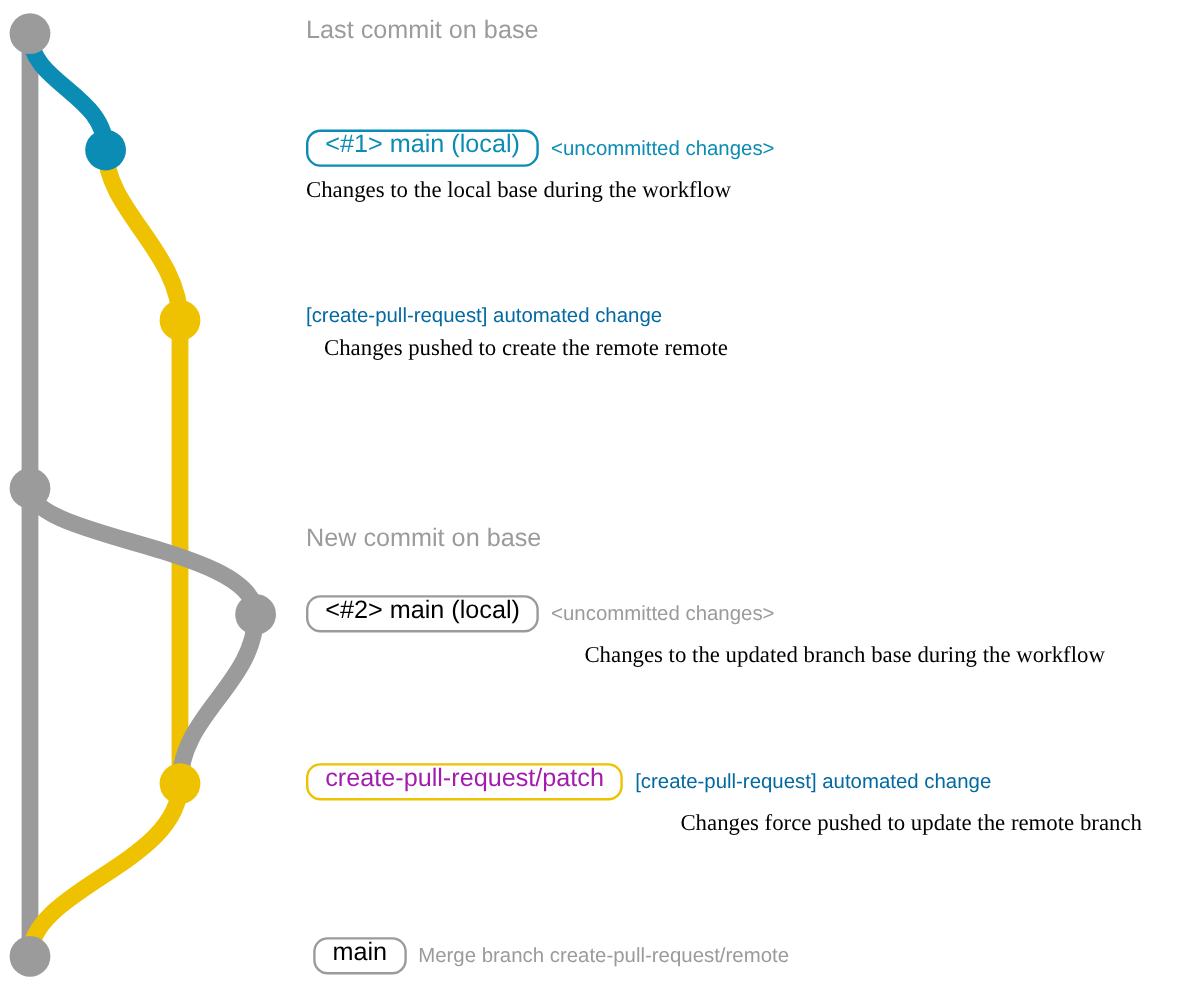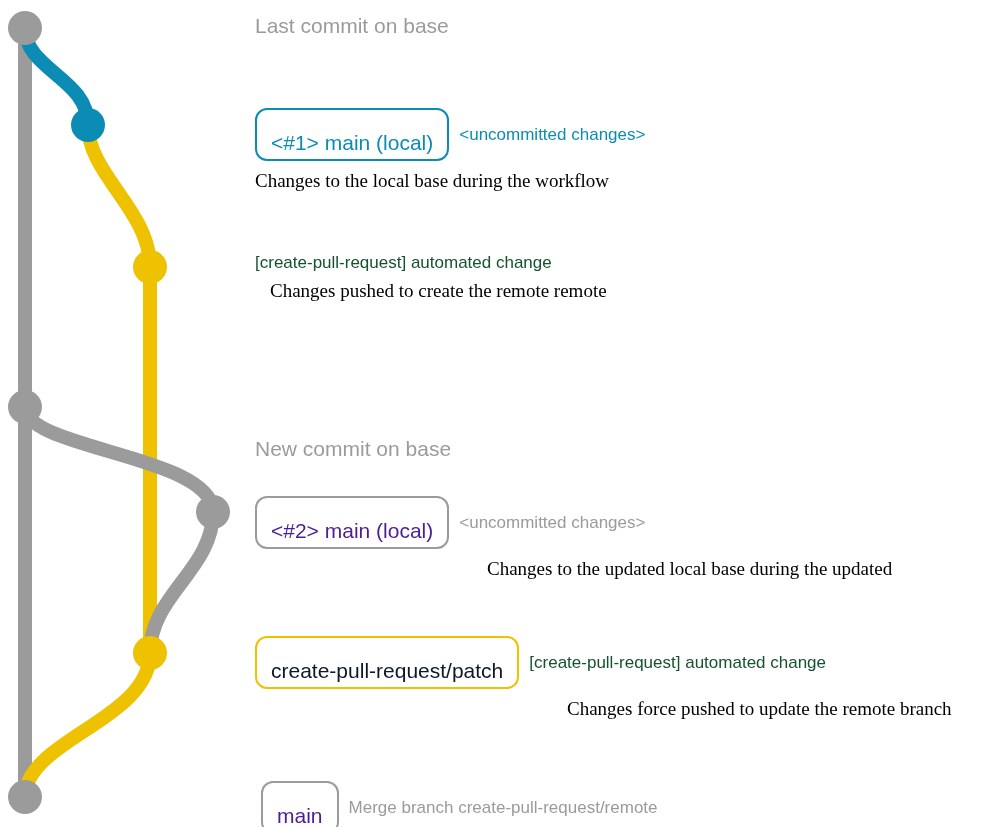--- a/index.html
+++ b/index.html
@@ -39,38 +39,38 @@
   }
   .row-main {
     display: flex;
     align-items: center;
     gap: 10px;
   }
   .branch-pill {
     display: inline-block;
     border: 2px solid #9b9b9b;
     border-radius: 12px;
-    padding: 22px 14px 6px 14px;
+    padding: 0 14px 6px 14px;
     font-family: "Liberation Sans", sans-serif;
     font-size: 21px;
     line-height: 1.0;
     color: #9b9b9b;
     background: #ffffff;
   }
   .branch-pill.teal   { border-color: #0b8cb4; color: #0b8cb4; }
-  .branch-pill.yellow { border-color: #eec200; color: #0f172a; }
-  .branch-pill.gray   { border-color: #9b9b9b; color: #4c1d95; }
+  .branch-pill.yellow { border-color: #eec200; color: #a21caf; }
+  .branch-pill.gray   { border-color: #9b9b9b; color: #000000; }
   .commit-title {
     font-family: Liberation Sans, sans-serif;
     font-size: 17px;
     line-height: 1.0;
     color: #9b9b9b;
   }
   .commit-title.teal   { color: #0b8cb4; }
-  .commit-title.yellow { color: #14532d; }
+  .commit-title.yellow { color: #0369a1; }
   .commit-title.gray   { color: #9b9b9b; }
   .commit-note {
     font-family: "Liberation Serif", serif;
     font-size: 19px;
     color: #000000;
     margin-top: 9px;
     margin-left: 0;
   }
   .standalone-title {
     position: absolute;
@@ -133,21 +133,21 @@
   </div>
 
   <div class="standalone-title" style="left:255px; top:397px;margin-top:40px;">New commit on base</div>
 
   <div class="commit-entry" style="left:255px; top:496px;">
     <div class="entry-rows">
       <div class="row-main">
         <span class="branch-pill gray">&lt;#2&gt; main (local)</span>
         <span class="commit-title gray">&lt;uncommitted changes&gt;</span>
       </div>
-      <div class="commit-note" style="margin-left:232px;">Changes to the updated local base during the updated</div>
+      <div class="commit-note" style="margin-left:232px;">Changes to the updated branch base during the workflow</div>
     </div>
   </div>
 
   <div class="commit-entry" style="left:255px; top:636px;">
     <div class="entry-rows">
       <div class="row-main">
         <span class="branch-pill yellow">create-pull-request/patch</span>
         <span class="commit-title yellow">[create-pull-request] automated change</span>
       </div>
       <div class="commit-note" style="margin-left:312px;text-align:center;">Changes force pushed to update the remote branch</div>

